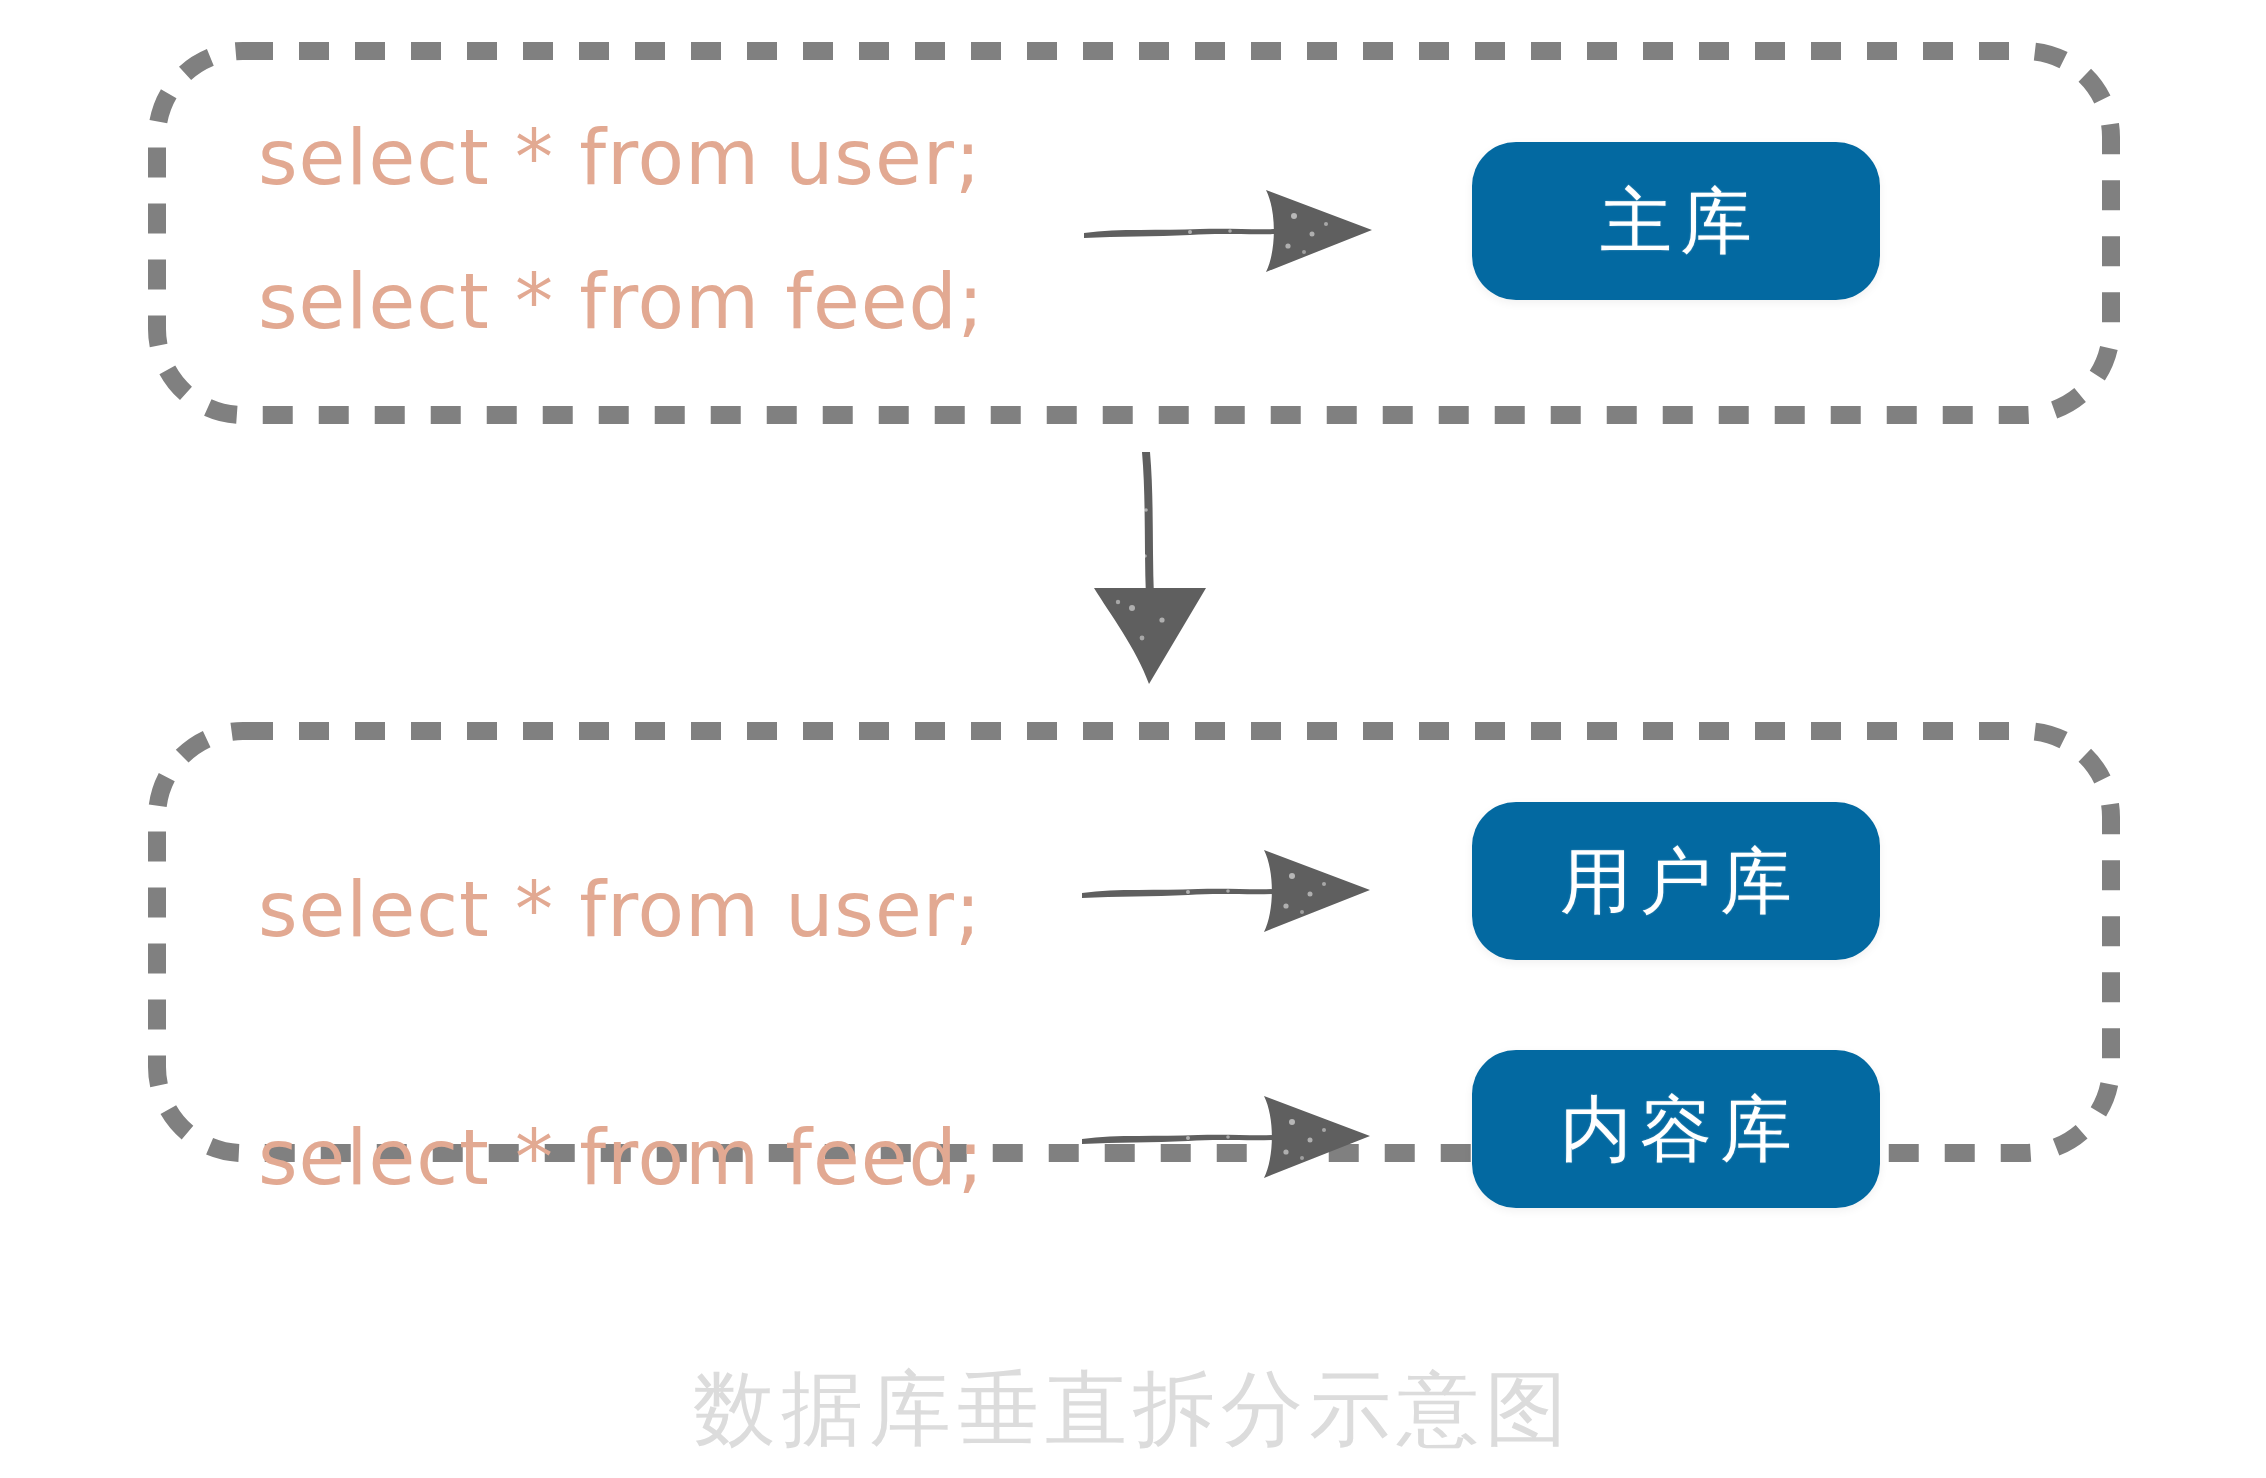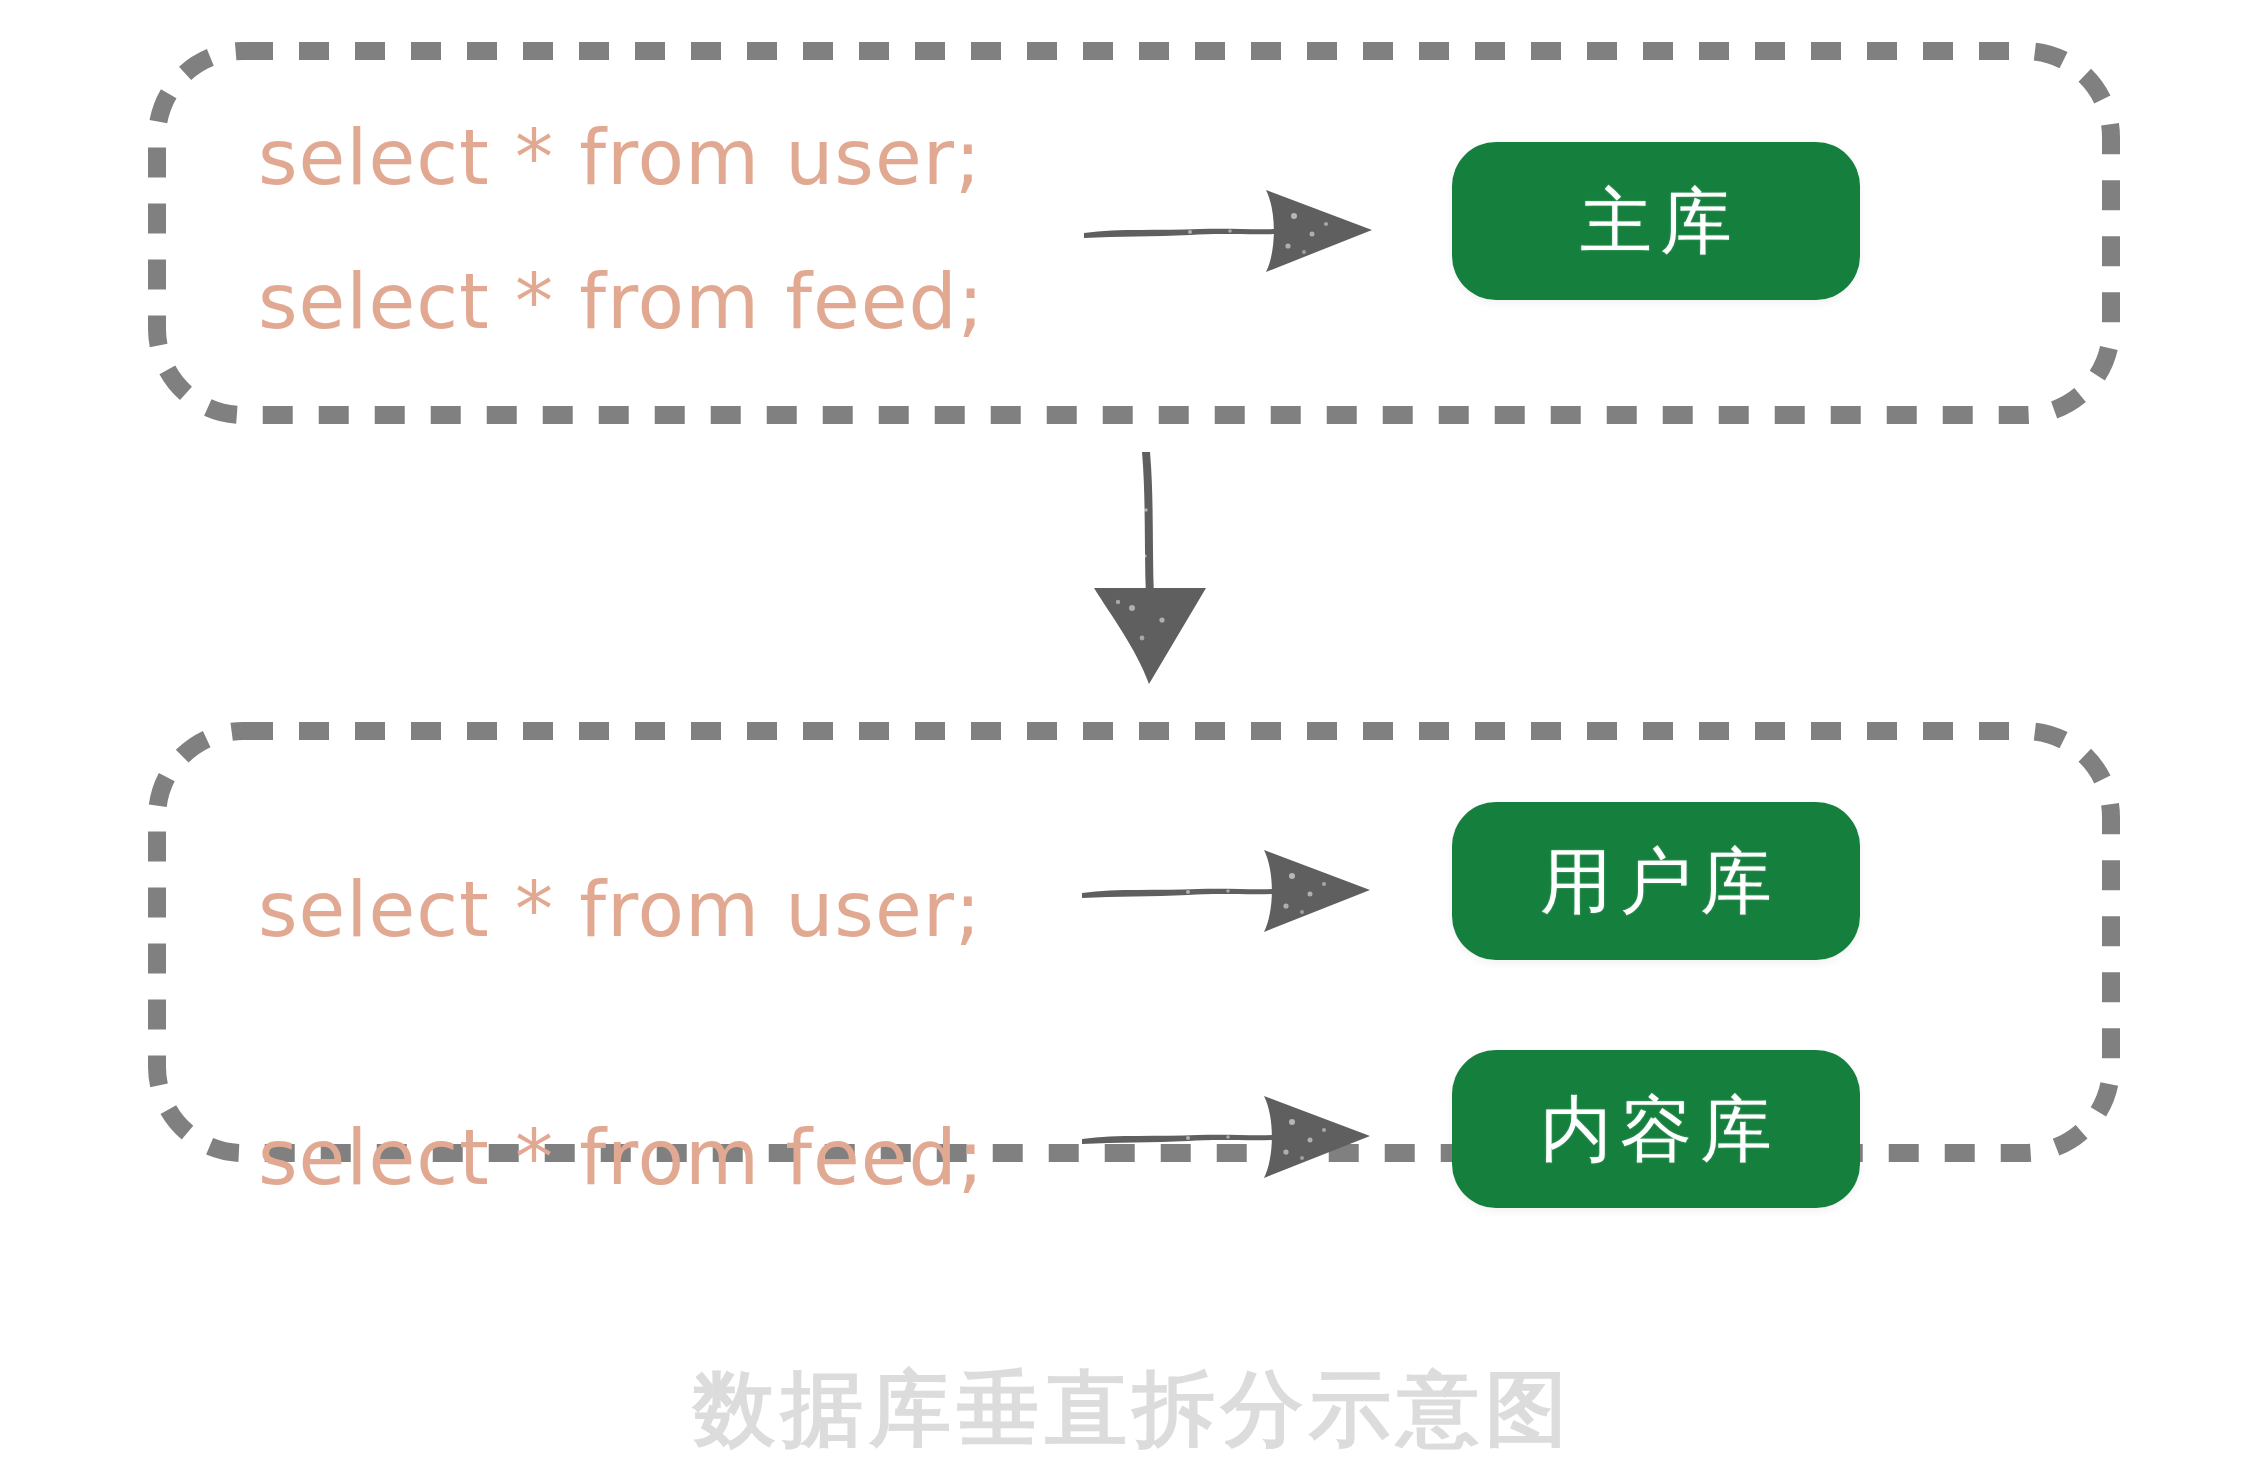--- a/index.html
+++ b/index.html
@@ -81,25 +81,26 @@
   #arrow-bot-feed   { left: 1078px; top: 1078px; width: 300px; height: 116px; }
   #arrow-vertical   { left: 1070px; top: 448px;  width: 160px; height: 240px; }
 
   
   #arrow-bot-user   { top: 832px; }
 
   
   .db-box {
     position: absolute;
     border-radius: 44px;
-    background: #15803d;
+    background: #0369a1;
     display: flex;
     align-items: center;
     justify-content: center;
     box-shadow: 0 3px 10px rgba(0,0,0,0.06);
+    margin-left: 20px;
   }
   .db-label {
     color: #ffffff;
     font-size: 72px;
     line-height: 1;
     letter-spacing: 8px;
     text-indent: 8px;
     font-weight: 400;
     font-family: "DejaVu Sans", "Liberation Sans", sans-serif;
     text-shadow: 0 0 2px rgba(255,255,255,0.35);
@@ -113,21 +114,21 @@
   #caption {
     position: absolute;
     left: 0;
     top: 1368px;
     width: 2266px;
     text-align: center;
     color: #dcdcdc;
     font-size: 82px;
     line-height: 1;
     letter-spacing: 6px;
-    font-weight: 700;
+    font-weight: 400;
     font-family: "DejaVu Sans", "Liberation Sans", sans-serif;
   }
 </style>
 </head>
 <body>
 
 <div class="canvas">
 
   <div class="group-box" id="group-top">
     <svg class="dash-svg" viewBox="0 0 1972 382" preserveAspectRatio="none">

